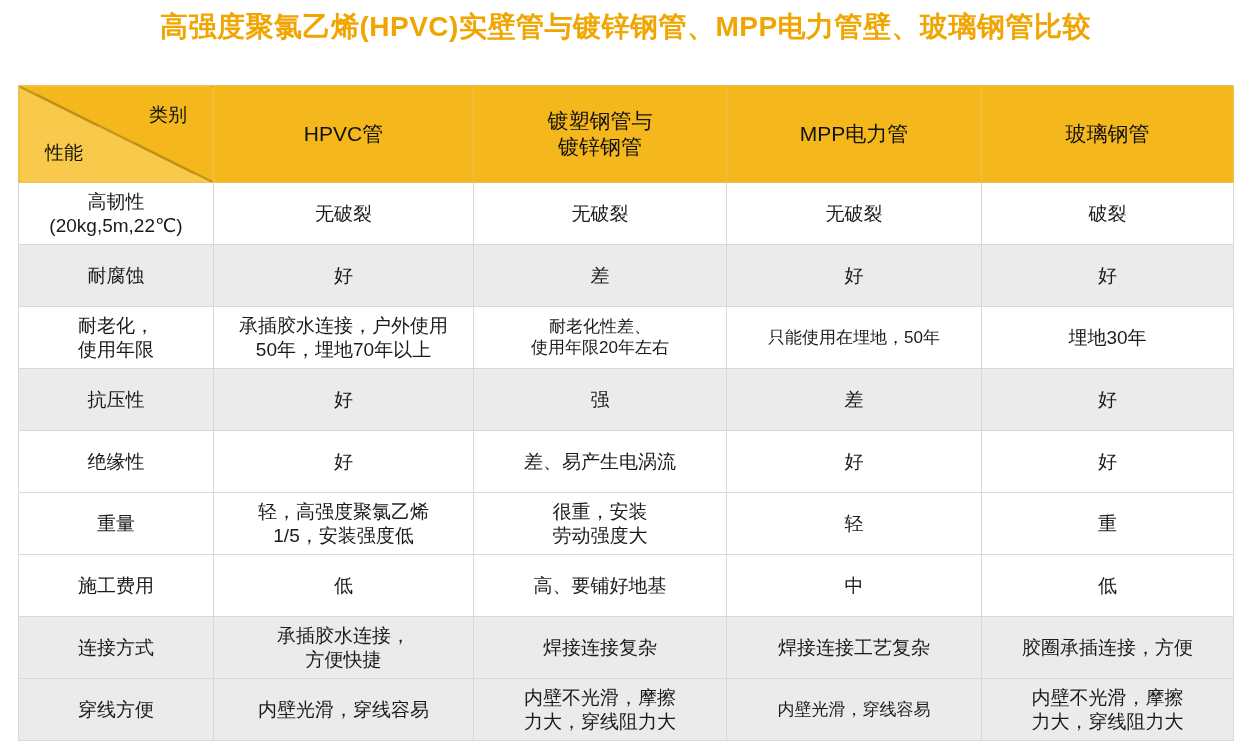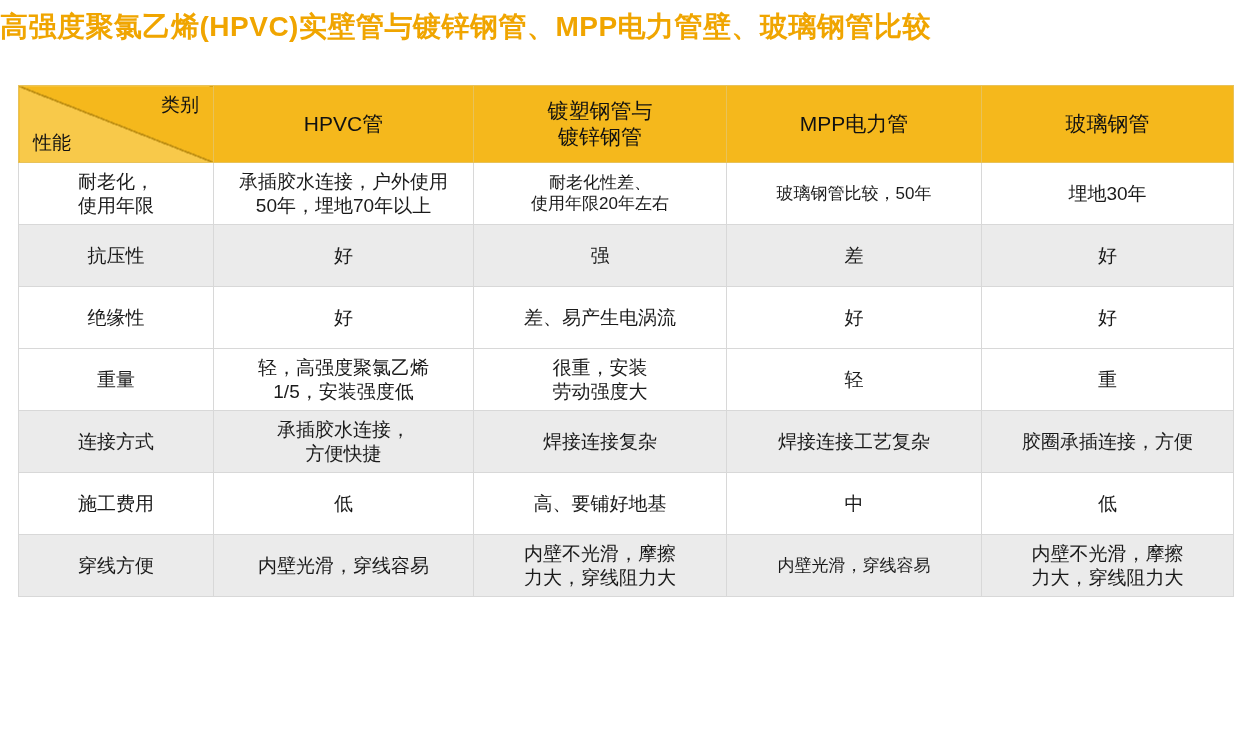--- a/index.html
+++ b/index.html
@@ -17,21 +17,21 @@
     position: relative;
     width: 1251px;
     height: 753px;
     background: #ffffff;
   }
   .title {
     position: absolute;
     left: 0;
     top: 8px;
     width: 1251px;
-    text-align: left;
+    text-align: center;
     font-size: 28px;
     font-weight: bold;
     color: #f0a500;
     letter-spacing: 0.5px;
     white-space: nowrap;
   }
   .table-wrap {
     position: absolute;
     left: 18px;
     top: 85px;
@@ -61,21 +61,21 @@
   
   tr.head td {
     background: #f5b81c;
     height: 72px;
     font-size: 21px;
     color: #111;
     border-color: #e8c25a;
   }
   tr.head td.corner {
     position: relative;
-    padding: 0;
+    padding: 12px;
     background: linear-gradient(to top right, #f8c94a 0%, #f8c94a 49.4%, #b98a10 49.4%, #b98a10 50.6%, #f5b81c 50.6%, #f5b81c 100%);
   }
   .corner-inner {
     position: relative;
     width: 100%;
     height: 72px;
   }
   .corner-cat {
     position: absolute;
     right: 14px;
@@ -150,21 +150,66 @@
               <div>MPP电力管</div>
             </div>
           </td>
           <td>
             <div class="hdr-two">
               <div>玻璃钢管</div>
             </div>
           </td>
         </tr>
 
-
+        <tr class="body">
+          <td class="label">
+            <div class="two">
+              <div>高韧性</div>
+              <div>(20kg,5m,22℃)</div>
+            </div>
+          </td>
+          <td>
+              <div class="two">
+                <div>无破裂</div>
+              </div>
+            </td>
+          <td>
+              <div class="two">
+                <div>无破裂</div>
+              </div>
+            </td>
+          <td>
+              <div class="two">
+                <div>无破裂</div>
+              </div>
+            </td>
+          <td>
+              <div class="two">
+                <div>破裂</div>
+              </div>
+            </td>
+        </tr>
+
+        <tr class="body alt">
+          <td class="label">
+            <div>耐腐蚀</div>
+          </td>
+          <td>
+              <div>好</div>
+            </td>
+          <td>
+              <div>差</div>
+            </td>
+          <td>
+              <div>好</div>
+            </td>
+          <td>
+              <div>好</div>
+            </td>
+        </tr>
 
         <tr class="body">
           <td class="label">
             <div class="two">
               <div>耐老化，</div>
               <div>使用年限</div>
             </div>
           </td>
           <td>
               <div class="two">
@@ -173,21 +218,21 @@
               </div>
             </td>
           <td>
               <div class="two sm">
                 <div>耐老化性差、</div>
                 <div>使用年限20年左右</div>
               </div>
             </td>
           <td>
               <div class="sm">
-                <div>玻璃钢管比较，50年</div>
+                <div>只能使用在埋地，50年</div>
               </div>
             </td>
           <td>
               <div>埋地30年</div>
             </td>
         </tr>
 
 
         <tr class="body alt">
           <td class="label">
@@ -242,56 +287,56 @@
               </div>
             </td>
           <td>
               <div>轻</div>
             </td>
           <td>
               <div>重</div>
             </td>
         </tr>
 
+        <tr class="body">
+          <td class="label">
+            <div>施工费用</div>
+          </td>
+          <td>
+              <div>低</div>
+            </td>
+          <td>
+              <div>高、要铺好地基</div>
+            </td>
+          <td>
+              <div>中</div>
+            </td>
+          <td>
+              <div>低</div>
+            </td>
+        </tr>
+
         <tr class="body alt">
           <td class="label">
             <div>连接方式</div>
           </td>
           <td>
               <div class="two">
                 <div>承插胶水连接，</div>
                 <div>方便快捷</div>
               </div>
             </td>
           <td>
               <div>焊接连接复杂</div>
             </td>
           <td>
               <div>焊接连接工艺复杂</div>
             </td>
           <td>
               <div>胶圈承插连接，方便</div>
-            </td>
-        </tr>
-
-        <tr class="body">
-          <td class="label">
-            <div>施工费用</div>
-          </td>
-          <td>
-              <div>低</div>
-            </td>
-          <td>
-              <div>高、要铺好地基</div>
-            </td>
-          <td>
-              <div>中</div>
-            </td>
-          <td>
-              <div>低</div>
             </td>
         </tr>
 
         <tr class="body alt">
           <td class="label">
             <div>穿线方便</div>
           </td>
           <td>
               <div>内壁光滑，穿线容易</div>
             </td>

